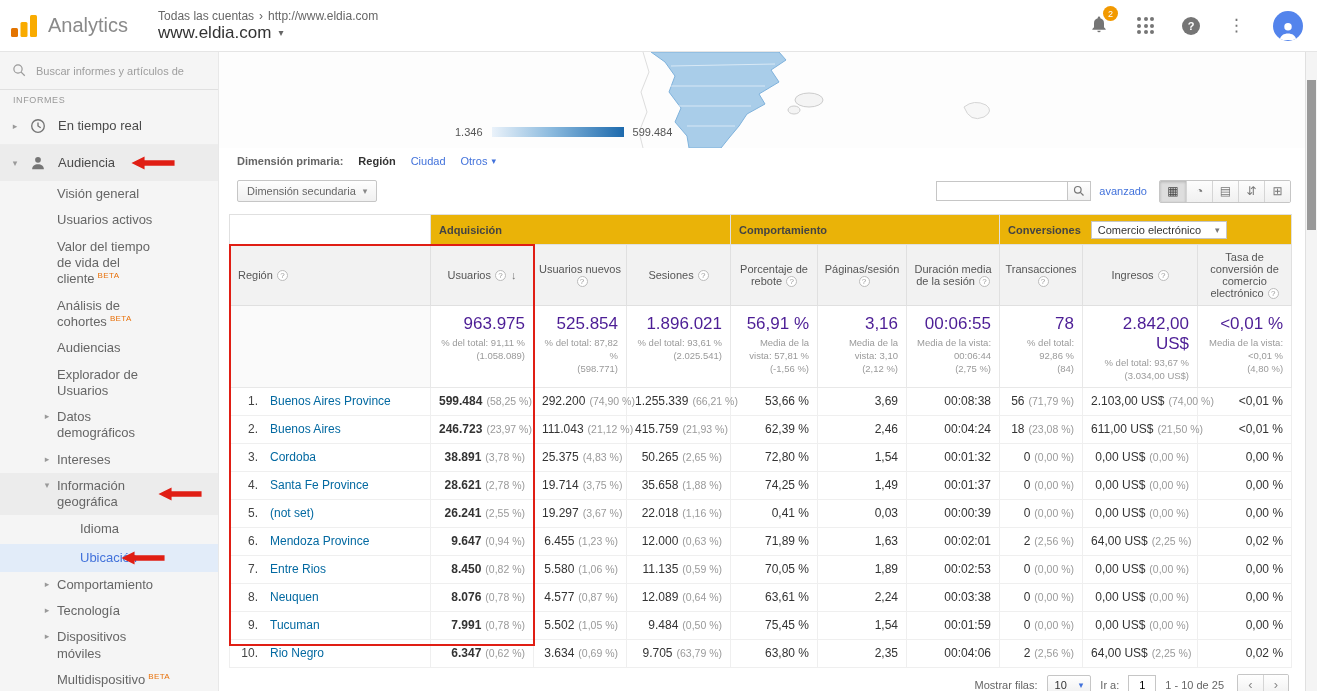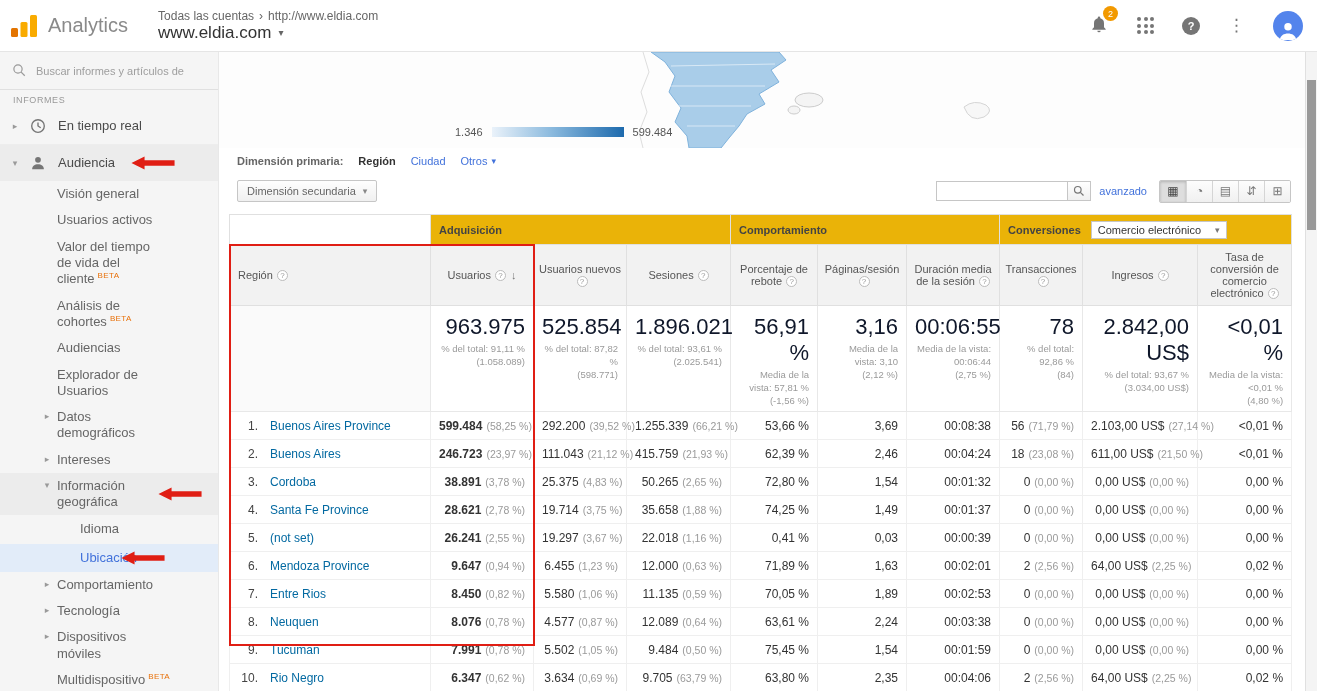--- a/index.html
+++ b/index.html
@@ -81,21 +81,21 @@
   .group-cell { background:#eab308; border:1px solid #e0e0e0; font-size:11px; font-weight:bold; color:#444; text-align:left; padding:5px 8px; height:30px; }
   .conv-wrap { display:flex; align-items:center; gap:10px; }
   .mini-select { background:#fff; border:1px solid #c6c6c6; padding:2px 6px; font-size:11px; font-weight:normal; color:#333; display:flex; align-items:center; gap:14px; cursor:pointer; }
   .mini-select .mini-caret { font-size:9px; color:#777; }
   .col-head { background:#f2f2f2; border:1px solid #e0e0e0; color:#555; font-weight:normal; font-size:11px; text-align:center; vertical-align:middle; padding:6px 4px; height:56px; cursor:pointer; }
   .region-head { text-align:left; padding-left:8px; }
   .help { display:inline-flex; width:11px; height:11px; border:1px solid #bbb; border-radius:50%; background:#fff; color:#999; font-size:8px; align-items:center; justify-content:center; margin-left:4px; vertical-align:1px; }
   .sort { color:#777; margin-left:5px; font-size:11px; }
   .summary-cell { background:#fff; border:1px solid #e8e8e8; text-align:right; padding:8px 8px 4px; vertical-align:top; height:64px; }
   .summary-region { background:#fafafa; }
-  .sum-value { display:block; font-size:22px; color:#0f172a; margin-bottom:3px; }
+  .sum-value { display:block; font-size:17px; color:#4c1d95; margin-bottom:3px; }
   .sum-sub { display:block; font-size:9.5px; color:#9a9a9a; line-height:1.35; }
   .data-row td { height:28px; border:1px solid #efefef; }
   .region-cell { padding:0 6px; color:#333; background:#fff; }
   .rank { display:inline-block; width:22px; text-align:right; margin-right:12px; color:#444; }
   .region-name { color:#0369a1; cursor:pointer; }
   .metric-cell { text-align:right; padding:0 8px; color:#333; background:#fff; white-space:nowrap; }
   .metric-cell.primary .m-main { font-weight:bold; }
   .m-sub { color:#9a9a9a; font-size:10.5px; margin-left:4px; }
 
   
@@ -412,27 +412,27 @@
             <span class="sum-value" data-name="summary-value">&lt;0,01 %</span>
             <span class="sum-sub" data-name="summary-subtext">Media de la vista: &lt;0,01 %</span>
             <span class="sum-sub" data-name="summary-subtext">(4,80 %)</span>
           </td>
         </tr>
     </tbody>
     <tbody data-name="table-body">
         <tr class="data-row" data-name="table-row">
           <td class="region-cell" data-name="region-cell"><span class="rank" data-name="row-rank">1.</span><span class="region-name" data-name="region-link">Buenos Aires Province</span></td>
           <td class="metric-cell primary" data-name="metric-cell"><span class="m-main" data-name="metric-value">599.484</span><span class="m-sub" data-name="metric-percentage">(58,25 %)</span></td>
-          <td class="metric-cell" data-name="metric-cell"><span class="m-main" data-name="metric-value">292.200</span><span class="m-sub" data-name="metric-percentage">(39,52 %)</span></td>
+          <td class="metric-cell" data-name="metric-cell"><span class="m-main" data-name="metric-value">292.200</span><span class="m-sub" data-name="metric-percentage">(74,90 %)</span></td>
           <td class="metric-cell" data-name="metric-cell"><span class="m-main" data-name="metric-value">1.255.339</span><span class="m-sub" data-name="metric-percentage">(66,21 %)</span></td>
           <td class="metric-cell" data-name="metric-cell"><span class="m-main" data-name="metric-value">53,66 %</span></td>
           <td class="metric-cell" data-name="metric-cell"><span class="m-main" data-name="metric-value">3,69</span></td>
           <td class="metric-cell" data-name="metric-cell"><span class="m-main" data-name="metric-value">00:08:38</span></td>
           <td class="metric-cell" data-name="metric-cell"><span class="m-main" data-name="metric-value">56</span><span class="m-sub" data-name="metric-percentage">(71,79 %)</span></td>
-          <td class="metric-cell" data-name="metric-cell"><span class="m-main" data-name="metric-value">2.103,00 US$</span><span class="m-sub" data-name="metric-percentage">(27,14 %)</span></td>
+          <td class="metric-cell" data-name="metric-cell"><span class="m-main" data-name="metric-value">2.103,00 US$</span><span class="m-sub" data-name="metric-percentage">(74,00 %)</span></td>
           <td class="metric-cell" data-name="metric-cell"><span class="m-main" data-name="metric-value">&lt;0,01 %</span></td>
         </tr>
         <tr class="data-row" data-name="table-row">
           <td class="region-cell" data-name="region-cell"><span class="rank" data-name="row-rank">2.</span><span class="region-name" data-name="region-link">Buenos Aires</span></td>
           <td class="metric-cell primary" data-name="metric-cell"><span class="m-main" data-name="metric-value">246.723</span><span class="m-sub" data-name="metric-percentage">(23,97 %)</span></td>
           <td class="metric-cell" data-name="metric-cell"><span class="m-main" data-name="metric-value">111.043</span><span class="m-sub" data-name="metric-percentage">(21,12 %)</span></td>
           <td class="metric-cell" data-name="metric-cell"><span class="m-main" data-name="metric-value">415.759</span><span class="m-sub" data-name="metric-percentage">(21,93 %)</span></td>
           <td class="metric-cell" data-name="metric-cell"><span class="m-main" data-name="metric-value">62,39 %</span></td>
           <td class="metric-cell" data-name="metric-cell"><span class="m-main" data-name="metric-value">2,46</span></td>
           <td class="metric-cell" data-name="metric-cell"><span class="m-main" data-name="metric-value">00:04:24</span></td>

